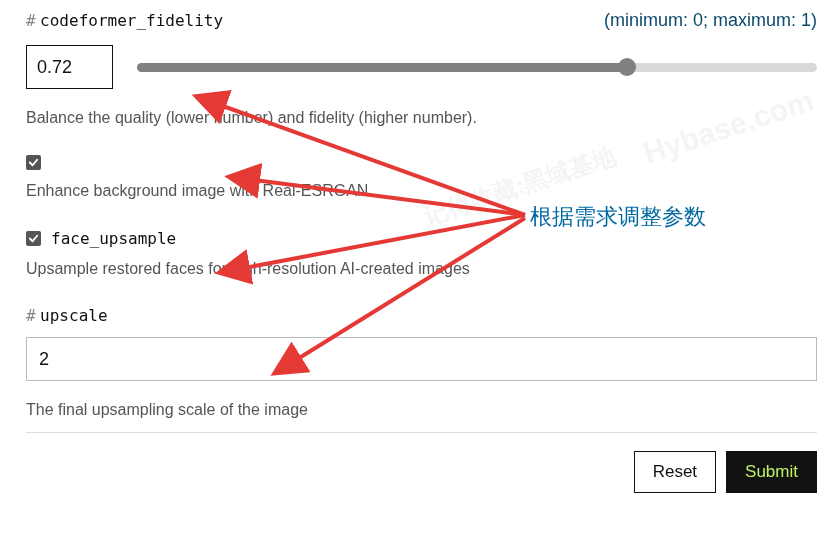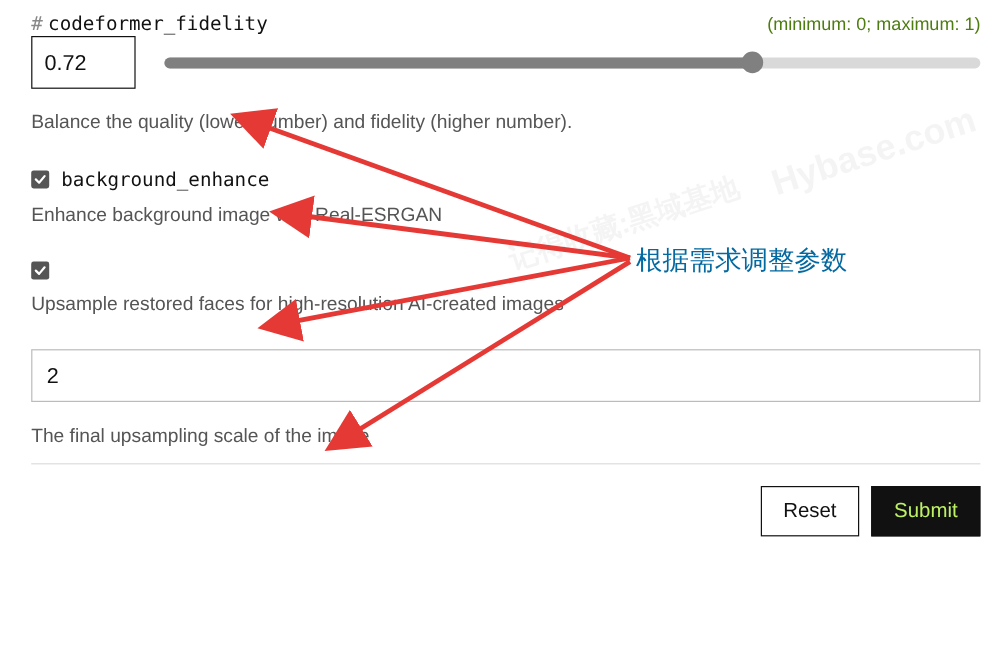--- a/index.html
+++ b/index.html
@@ -17,34 +17,34 @@
       padding: 10px 22px 10px 26px;
       position: relative;
     }
     .field {
       margin-bottom: 18px;
     }
     .field-header {
       display: flex;
       justify-content: space-between;
       align-items: baseline;
-      margin-bottom: 0;
+      margin-bottom: 14px;
     }
     .field-name {
       font-family: ui-monospace, SFMono-Regular, "SF Mono", Menlo, Consolas, monospace;
       font-size: 16px;
       color: #111;
     }
     .type-prefix {
       color: #888;
       font-family: ui-monospace, SFMono-Regular, "SF Mono", Menlo, Consolas, monospace;
     }
     .range-hint {
-      color: #4d7c0f;
-      font-size: 15px;
+      color: #0c4a6e;
+      font-size: 18px;
     }
     .slider-row {
       display: flex;
       align-items: center;
       gap: 24px;
       margin-bottom: 16px;
     }
     .num-box {
       width: 87px;
       height: 44px;
@@ -195,34 +195,40 @@
   </div>
 </div>
 <div class="desc">Balance the quality (lower number) and fidelity (higher number).</div>
 
 <div class="checkbox-row">
   <span class="chk">
     <svg width="11" height="11" viewBox="0 0 12 12">
         <path d="M2 6 L5 9 L10 3" stroke="#fff" stroke-width="2" fill="none" stroke-linecap="round" stroke-linejoin="round"></path>
       </svg>
   </span>
-  <span class="field-name">background_enhance</span>
 </div>
 <div class="desc">Enhance background image with Real-ESRGAN</div>
 
 <div class="checkbox-row">
   <span class="chk">
     <svg width="11" height="11" viewBox="0 0 12 12">
         <path d="M2 6 L5 9 L10 3" stroke="#fff" stroke-width="2" fill="none" stroke-linecap="round" stroke-linejoin="round"></path>
       </svg>
   </span>
+  <span class="field-name">face_upsample</span>
 </div>
 <div class="desc">Upsample restored faces for high-resolution AI-created images</div>
 
 <div class="field">
+  <div class="field-header" style="margin-bottom:12px;">
+    <span>
+      <span class="type-prefix">#</span>
+      <span class="field-name">upscale</span>
+    </span>
+  </div>
   <input class="text-input" type="text" value="2" style="">
 </div>
 <div class="desc" style="margin-bottom:10px;">The final upsampling scale of the image</div>
 
 <hr class="sep">
 
 <div class="actions">
   <button class="btn btn-reset">Reset</button>
   <button class="btn btn-submit">Submit</button>
 </div>

